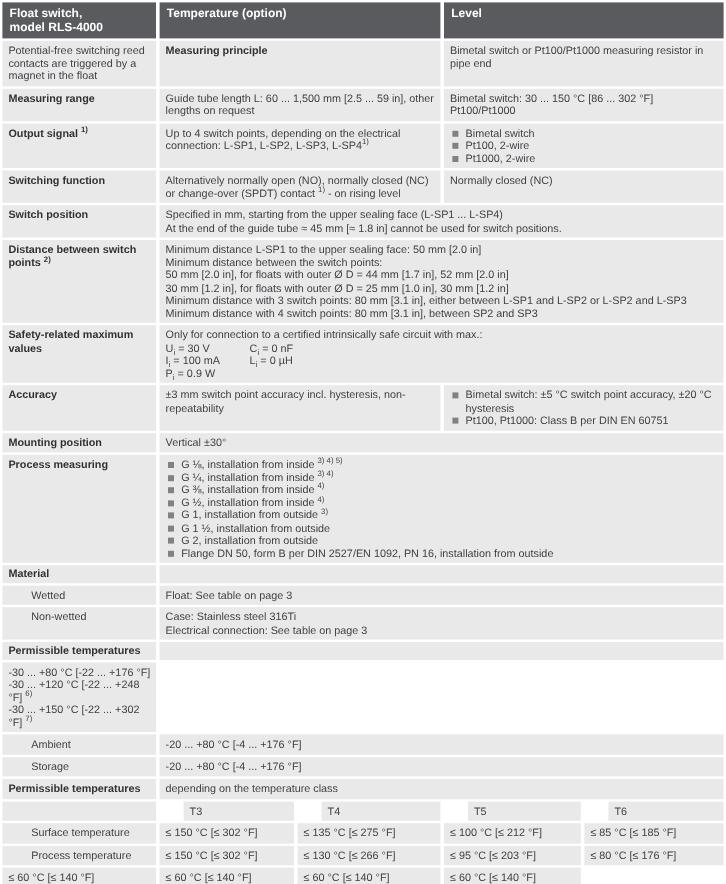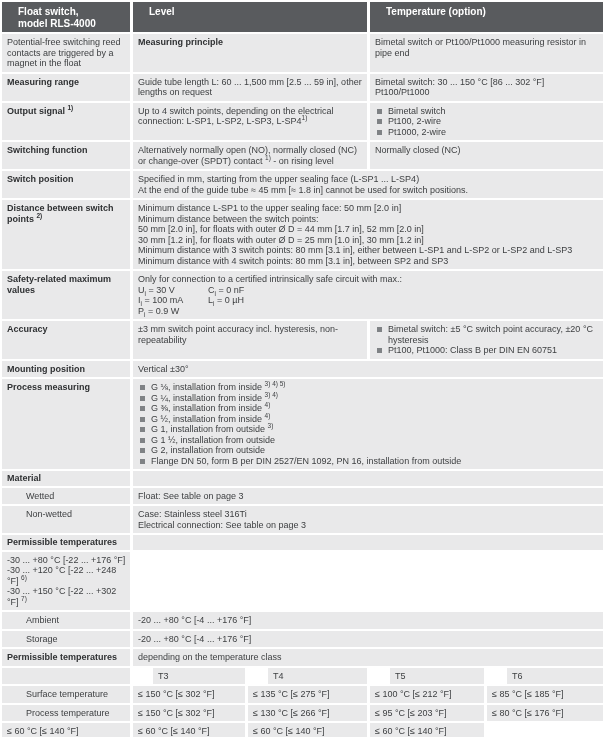--- a/index.html
+++ b/index.html
@@ -19,21 +19,21 @@
     background:#e9e9ea;
     padding:3px 4px 3px 5px;
     line-height:10.5px;
     min-height:9px;
     overflow:hidden;
   }
   .label-cell { font-weight:bold; color:#2f3133; }
   .label-cell.indent { font-weight:normal; color:#3d3f41; padding-left:24px; }
   .row.header-row .cell {
     background:#595b5e; color:#ffffff; font-weight:bold;
-    font-size:10px; line-height:12px; padding:4px 4px 4px 16px; height:22px;
+    font-size:10px; line-height:12px; padding:4px 4px 4px 6px; height:22px;
   }
   .row.section .cell { padding-top:2px; padding-bottom:2px; }
   .line { white-space:pre-wrap; }
   .seg { display:inline-block; min-width:70px; }
   .seg:last-child { min-width:0; }
   .bullet { display:flex; align-items:flex-start; }
   .sq { width:5px; height:5px; background:#7f8285; margin:3px 6px 0 2px; flex:none; }
   sup { font-size:6.5px; line-height:0; vertical-align:super; }
   sub { font-size:6.5px; line-height:0; vertical-align:sub; }
   .tclass-head { font-weight:normal;margin-left:20px; }
@@ -41,22 +41,22 @@
 </style>
 </head>
 <body>
 
 <div class="tbl">
   <div class="row split header-row">
     <div class="cell">
       <div>Float switch,</div>
       <div>model RLS-4000</div>
     </div>
+    <div class="cell">Temperature (option)</div>
     <div class="cell">Level</div>
-    <div class="cell">Temperature (option)</div>
   </div>
   <div>
       <div class="row split">
         <div class="cell">
           <div class="line">Potential-free switching reed contacts are triggered by a magnet in the float</div>
         </div>
         <div class="cell label-cell">Measuring principle</div>
         <div class="cell">
           <div class="line">Bimetal switch or Pt100/Pt1000 measuring resistor in pipe end</div>
         </div>

